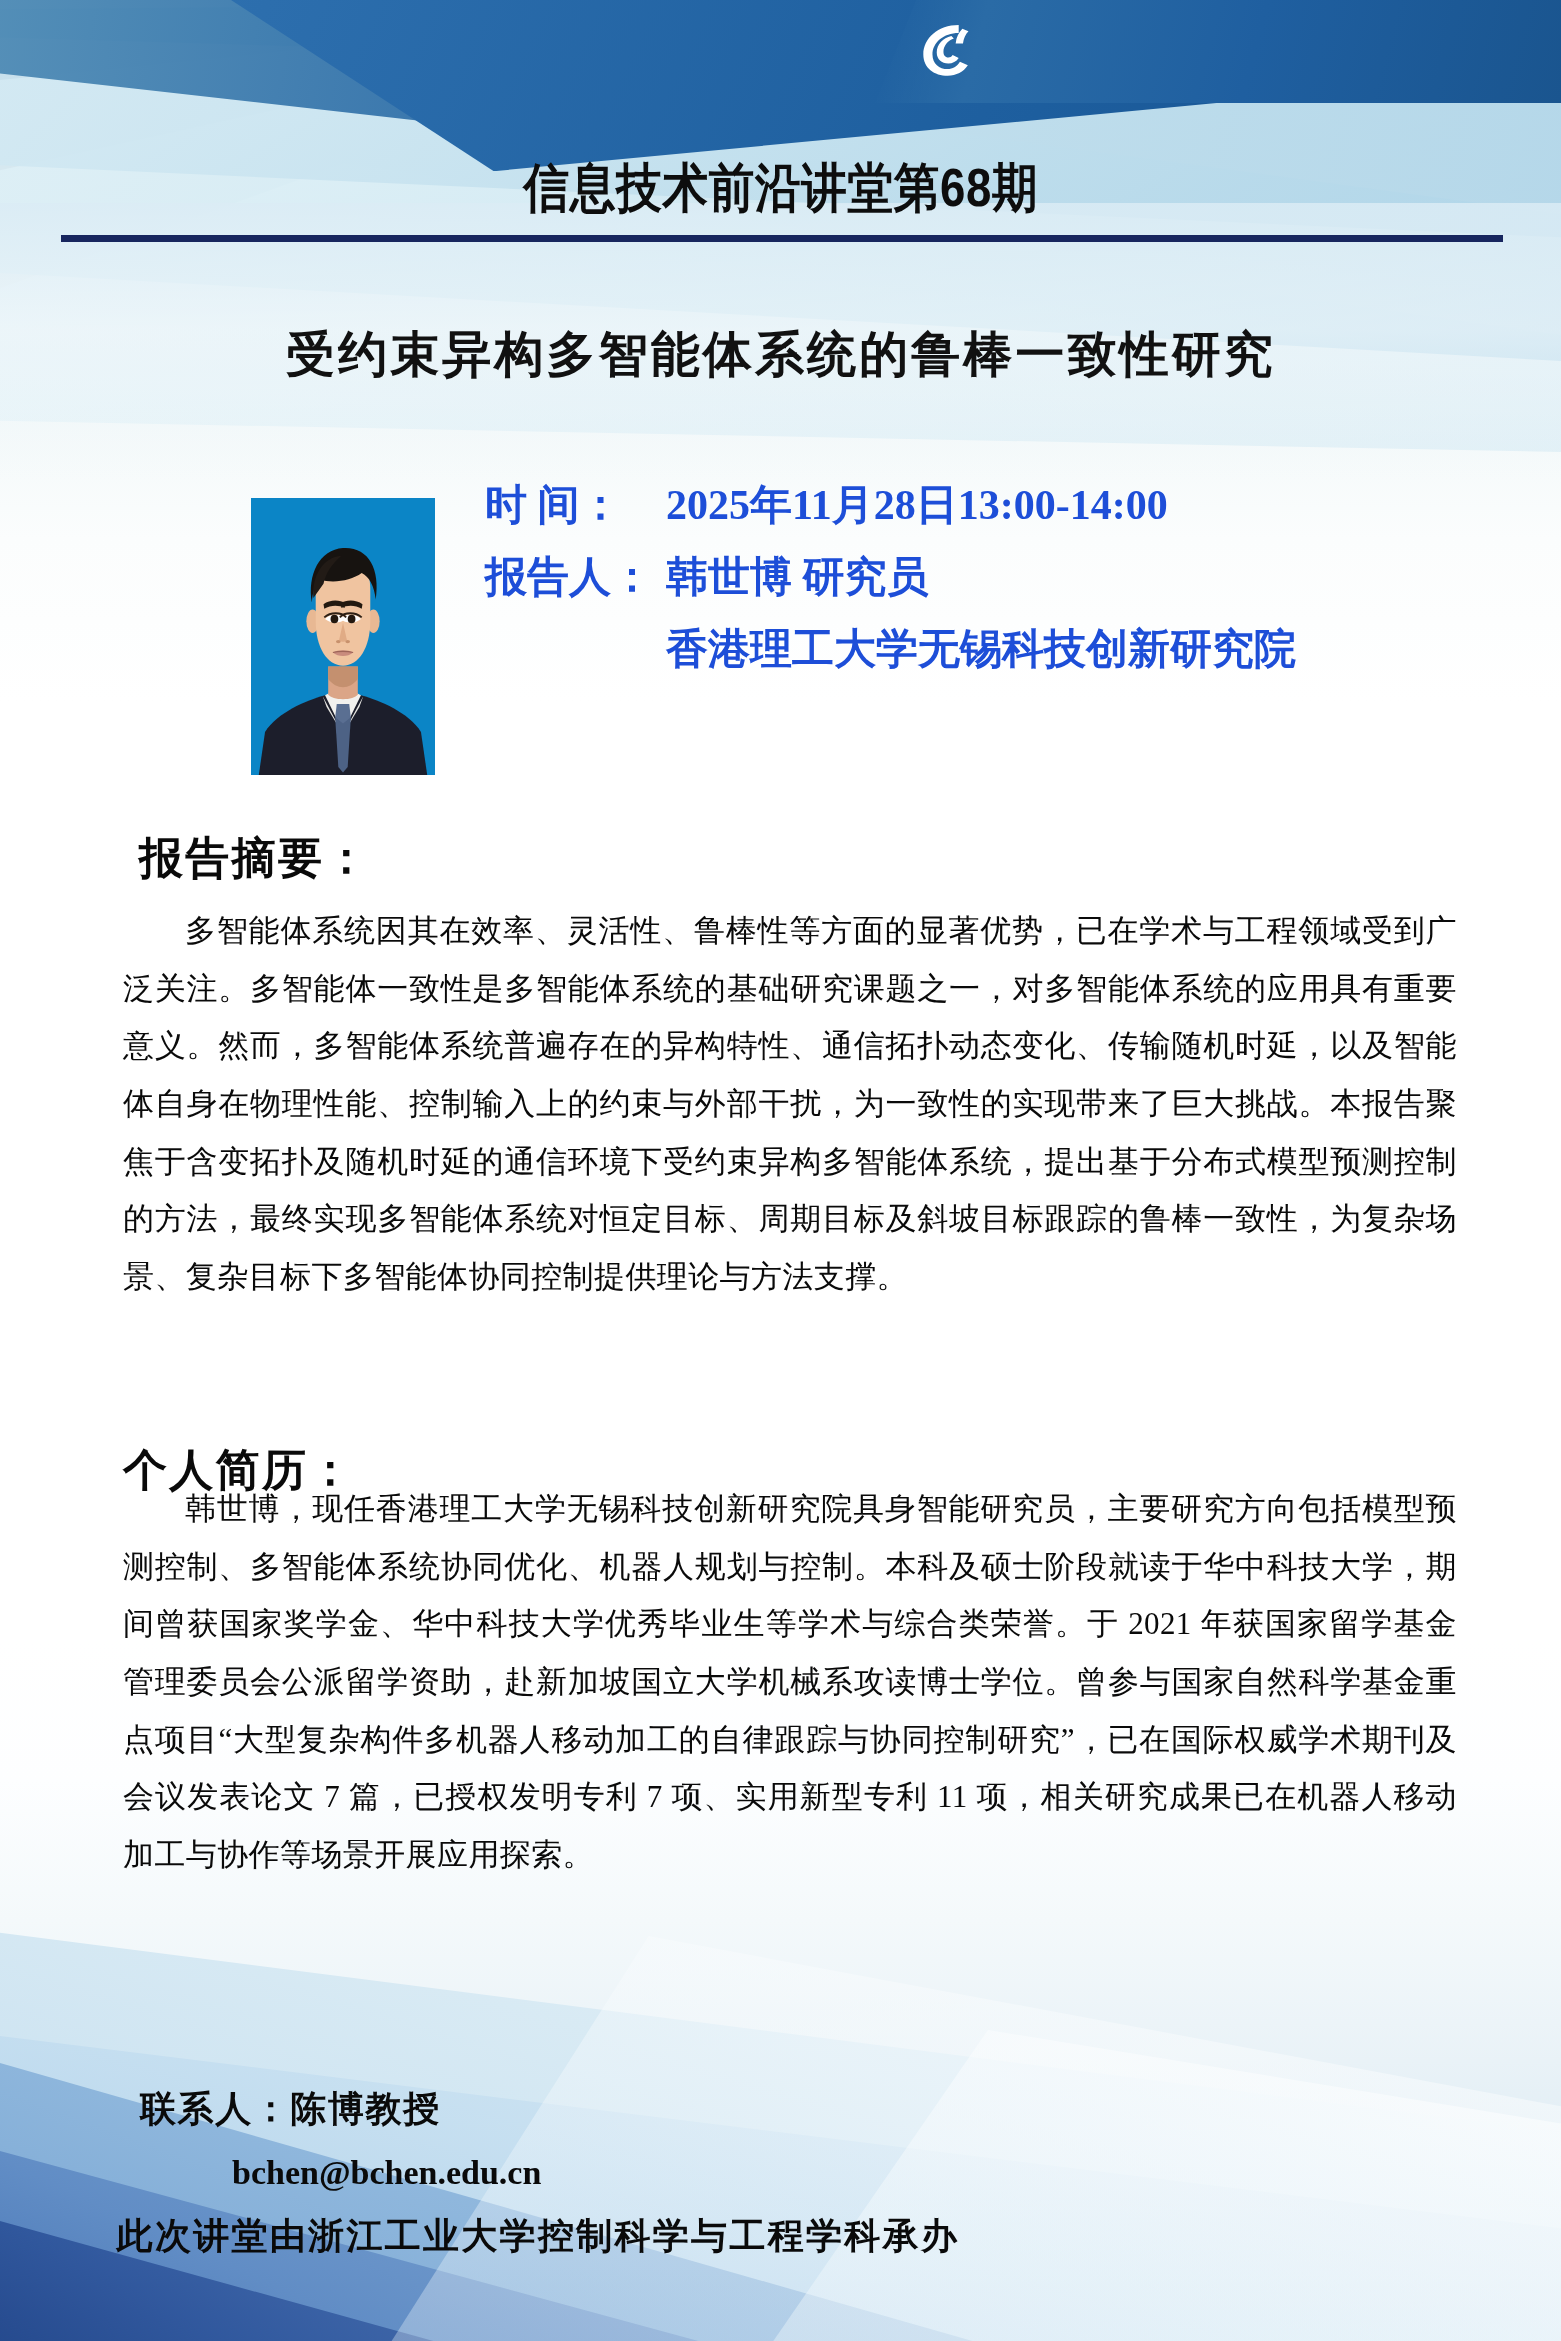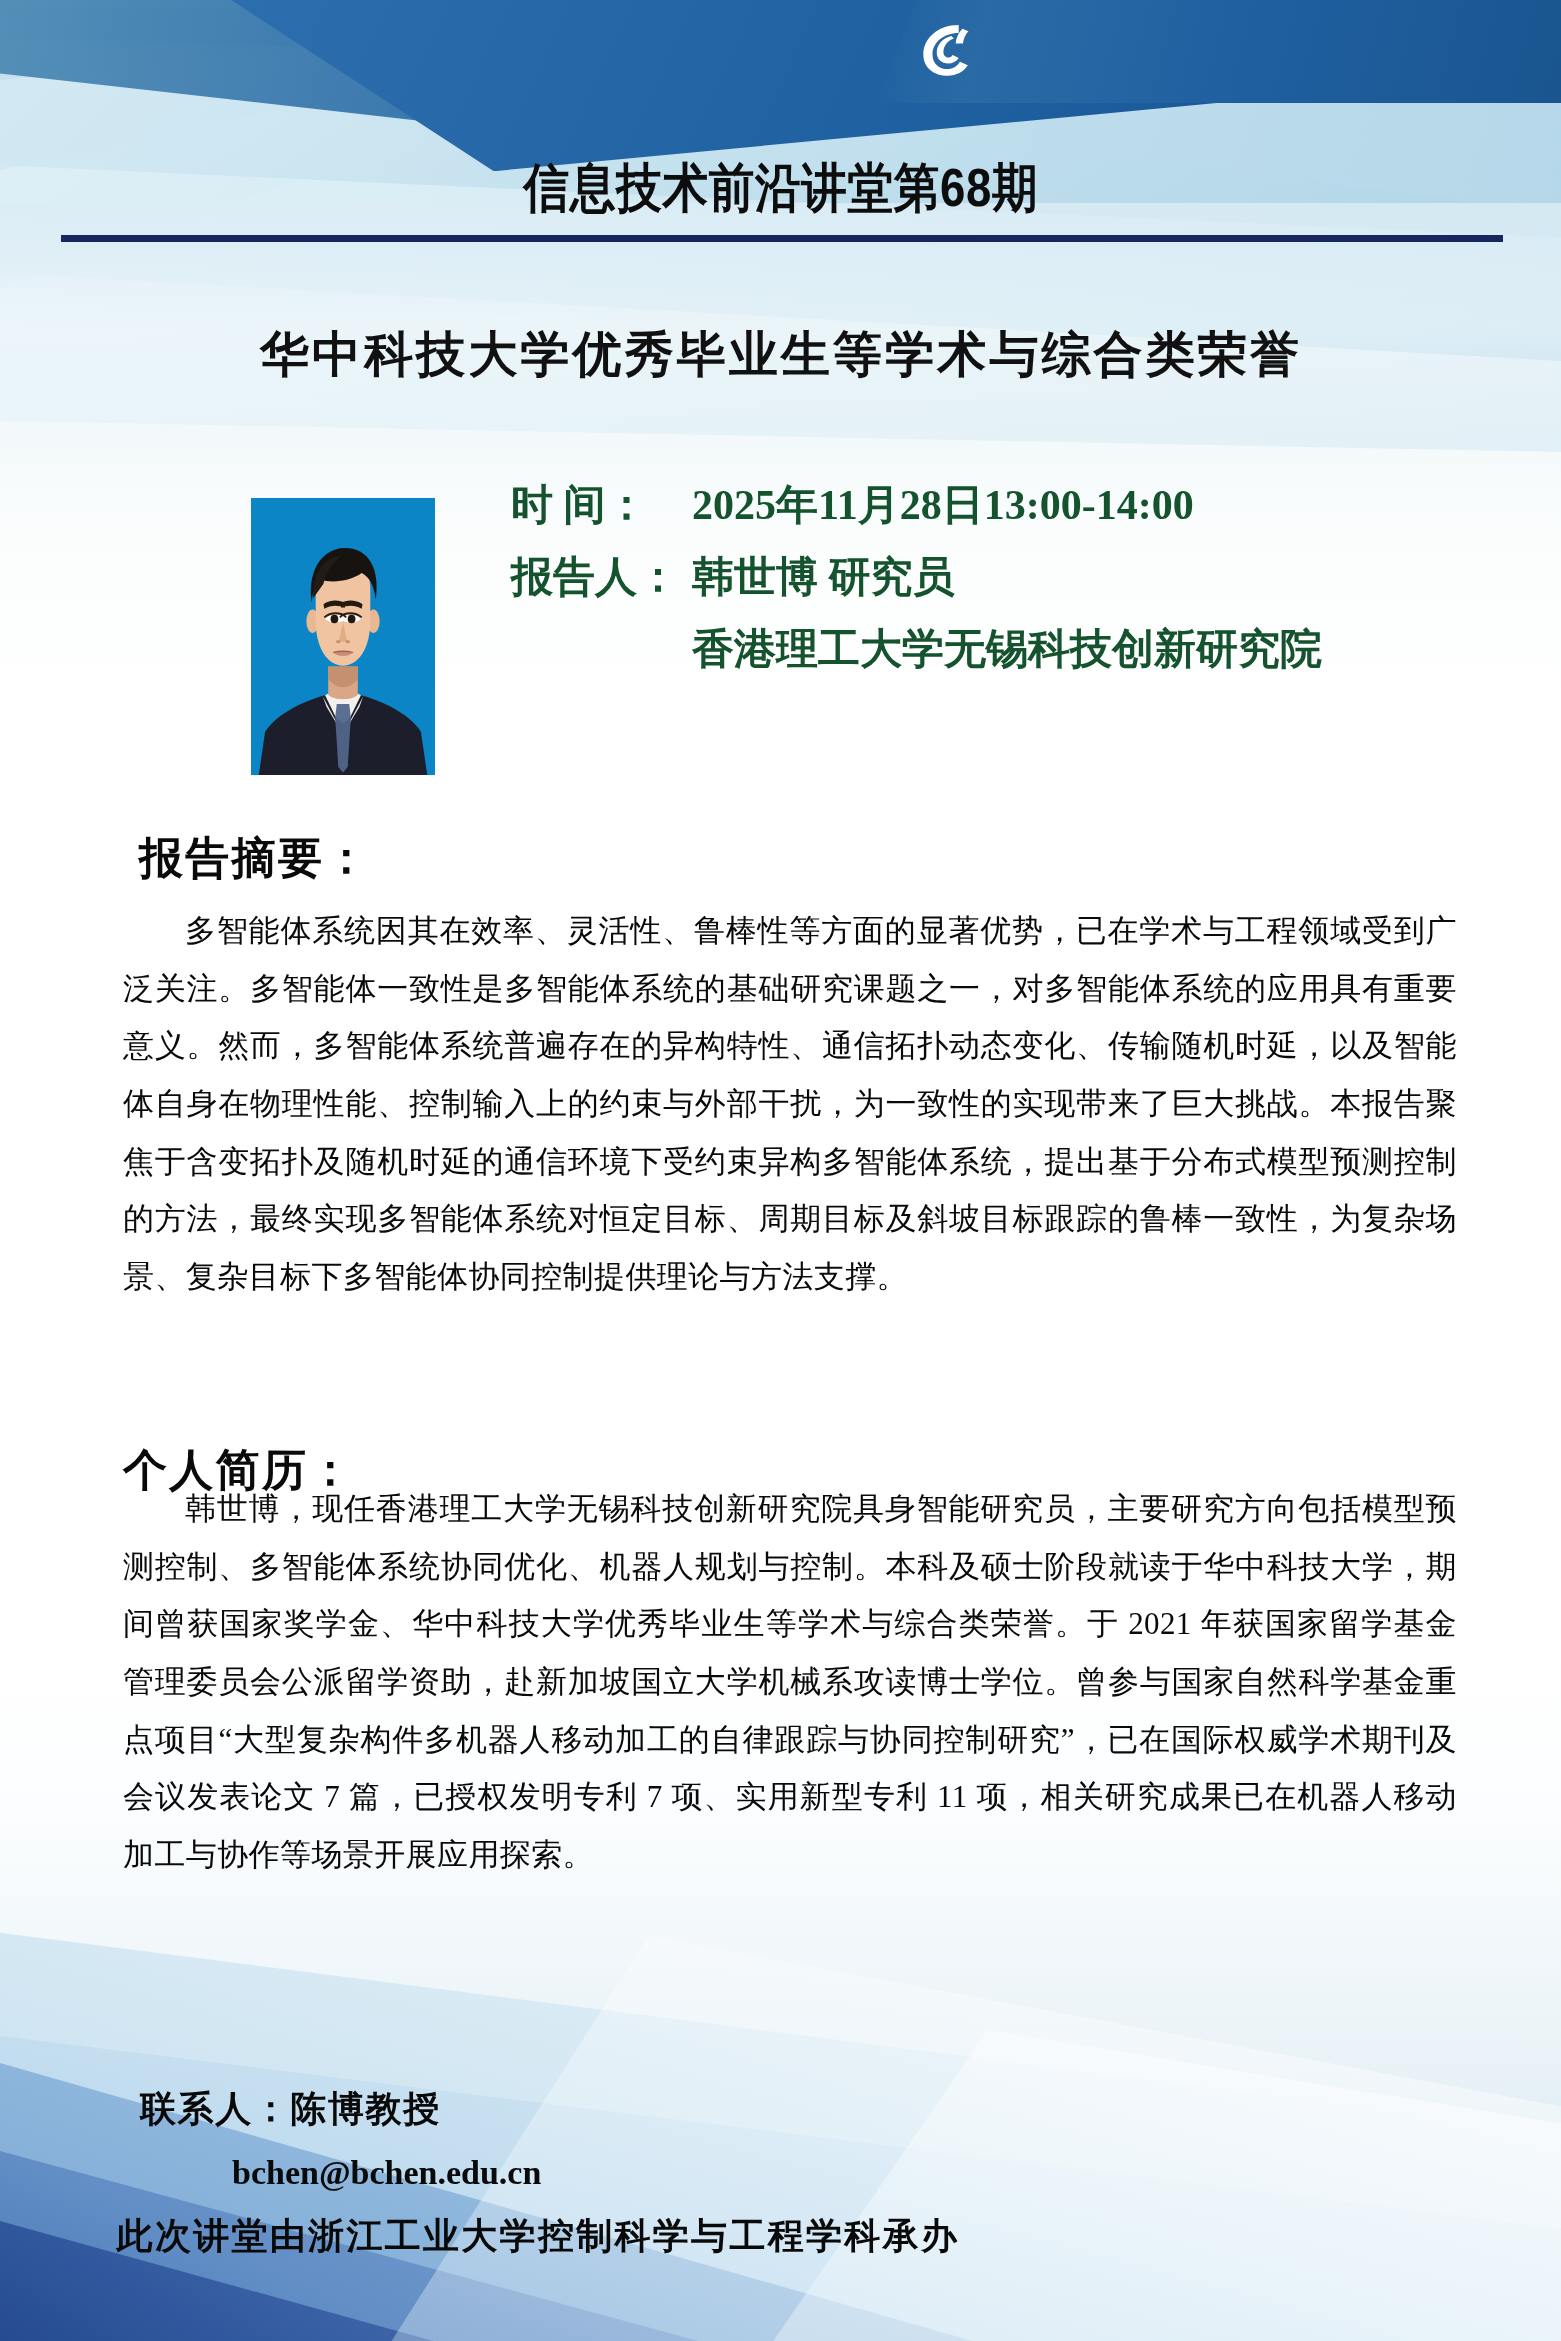--- a/index.html
+++ b/index.html
@@ -256,25 +256,25 @@
     width: 184px;
     height: 277px;
     overflow: hidden;
     background: #0b84c4;
   }
   .portrait svg { display: block; width: 100%; height: 100%; }
 
   
   .info-block {
     position: absolute;
-    left: 511px;
+    left: 485px;
     top: 484px;
     width: 960px;
     font-family: "Liberation Serif", "DejaVu Serif", serif;
-    color: #14532d;
+    color: #1d4ed8;
   }
   .info-row {
     display: flex;
     align-items: baseline;
     font-size: 42px;
     font-weight: bold;
     line-height: 1.0;
     margin-bottom: 30px;
     white-space: nowrap;
   }
@@ -376,21 +376,21 @@
       <path d="M58 28 C44 31 34 42 34 55 C34 66 42 73 53 73 C60 73 66 70 70 64 L60 59 C58 62 56 63 53 63 C48 63 45 59 45 54 C45 45 51 36 62 32 Z" fill="#ffffff"></path>
       <path d="M76 16 C70 22 66 30 65 40 L77 40 C78 32 81 25 86 20 Z" fill="#ffffff"></path>
     </svg>
   </div>
 
   <div class="content">
 
     <div class="series-title">信息技术前沿讲堂第68期</div>
     <div class="rule"></div>
 
-    <div class="lecture-title">华中科技大学优秀毕业生等学术与综合类荣誉</div>
+    <div class="lecture-title">受约束异构多智能体系统的鲁棒一致性研究</div>
 
     <div class="portrait">
       <svg viewBox="0 0 236 355">
         <rect x="0" y="0" width="236" height="355" fill="#0b85c6"></rect>
 
         <path d="M10 355 L18 300 C34 275 70 260 95 253 L141 253 C166 260 202 275 218 300 L226 355 Z" fill="#1c1e2b"></path>
 
         <path d="M95 253 L118 300 L141 253 L130 247 L106 247 Z" fill="#f2f1ee"></path>
         <path d="M92 254 L118 303 L97 268 Z" fill="#e7e6e2"></path>
         <path d="M144 254 L118 303 L139 268 Z" fill="#e7e6e2"></path>

